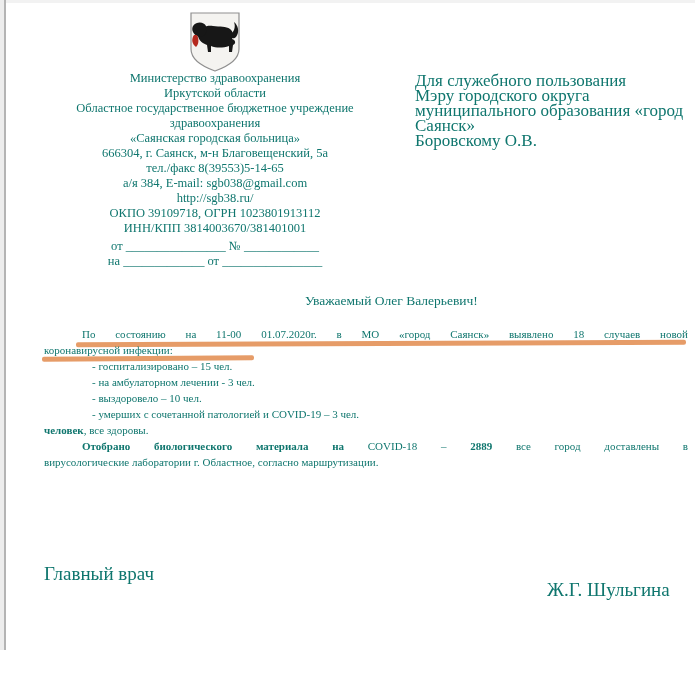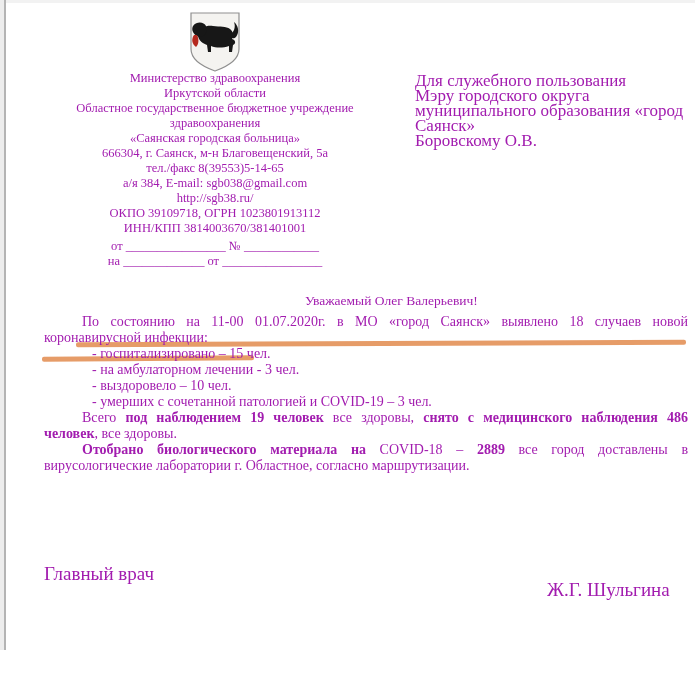--- a/index.html
+++ b/index.html
@@ -1,40 +1,40 @@
 <!DOCTYPE html>
 <html><head>
 <meta charset="utf-8">
 <style>
   html,body{margin:0;padding:0;background:#fff;}
   .page{
     position:relative;width:695px;height:676px;background:#ffffff;
-    font-family:"Liberation Serif","DejaVu Serif",serif;color:#a21caf;
+    font-family:"Liberation Serif","DejaVu Serif",serif;color:#0f766e;
     overflow:hidden;
   }
   .edge-top{position:absolute;left:0;top:0;width:695px;height:3px;background:#f2f2f2;}
   .edge-left{position:absolute;left:0;top:0;width:4px;height:650px;background:#ededed;}
   .edge-line{position:absolute;left:4px;top:0;width:2px;height:650px;background:#b4b4b4;}
   .emblem{position:absolute;left:188px;top:11px;width:54px;height:62px;}
   .sender{
     position:absolute;left:50px;top:71px;width:330px;
     text-align:center;font-size:12.5px;line-height:15px;white-space:nowrap;
   }
   .sender .refs{margin-top:3px;}
   .recipient{
     position:absolute;left:415px;top:73px;width:280px;
     font-size:17px;line-height:15px;white-space:nowrap;
   }
   .salutation{position:absolute;left:305px;top:293px;font-size:13.5px;}
   .hl{position:absolute;height:5px;border-radius:2px;opacity:.85;}
   .hl-1{left:76px;top:341px;width:610px;transform:rotate(-0.25deg);}
   .hl-2{left:42px;top:356px;width:212px;transform:rotate(-0.4deg);}
   .body-block{
-    position:absolute;left:44px;top:314px;width:644px;
-    font-size:14px;line-height:16px;
+    position:absolute;left:44px;top:326px;width:644px;
+    font-size:11px;line-height:16px;
   }
   .jl{text-align:justify;text-align-last:justify;}
   .ind{text-indent:38px;}
   .li{padding-left:48px;}
   .b{font-weight:bold;}
   .sig-row{position:absolute;left:44px;top:563px;width:644px;height:18px;font-size:19px;}
   .sig-pos{position:absolute;left:0;top:0;}
   .sig-name{position:absolute;left:464px;top:16px;margin-left:39px;}
 </style>
 </head>
@@ -83,21 +83,20 @@
   <div class="hl hl-1" style="background-color: rgb(226, 139, 77);"></div>
   <div class="hl hl-2" style="background-color: rgb(226, 139, 77);"></div>
 
   <div class="body-block">
     <div class="jl ind">По состоянию на 11-00 01.07.2020г. в МО «город Саянск» выявлено 18 случаев новой</div>
     <div>коронавирусной инфекции:</div>
     <div class="li">- госпитализировано – 15 чел.</div>
     <div class="li">- на амбулаторном лечении - 3 чел.</div>
     <div class="li">- выздоровело – 10 чел.</div>
     <div class="li">- умерших с сочетанной патологией и COVID-19 – 3 чел.</div>
-    <div class="jl ind"><span>Всего </span><span class="b">под наблюдением 19 человек</span><span> все здоровы, </span><span class="b">снято с медицинского наблюдения 486</span></div>
     <div><span class="b">человек</span><span>, все здоровы.</span></div>
     <div class="jl ind"><span class="b">Отобрано биологического материала на </span><span>COVID-18 – </span><span class="b">2889</span><span> все город доставлены в</span></div>
     <div>вирусологические лаборатории г. Областное, согласно маршрутизации.</div>
   </div>
 
   <div class="sig-row">
     <span class="sig-pos">Главный врач</span>
     <span class="sig-name">Ж.Г. Шульгина</span>
   </div>
 

